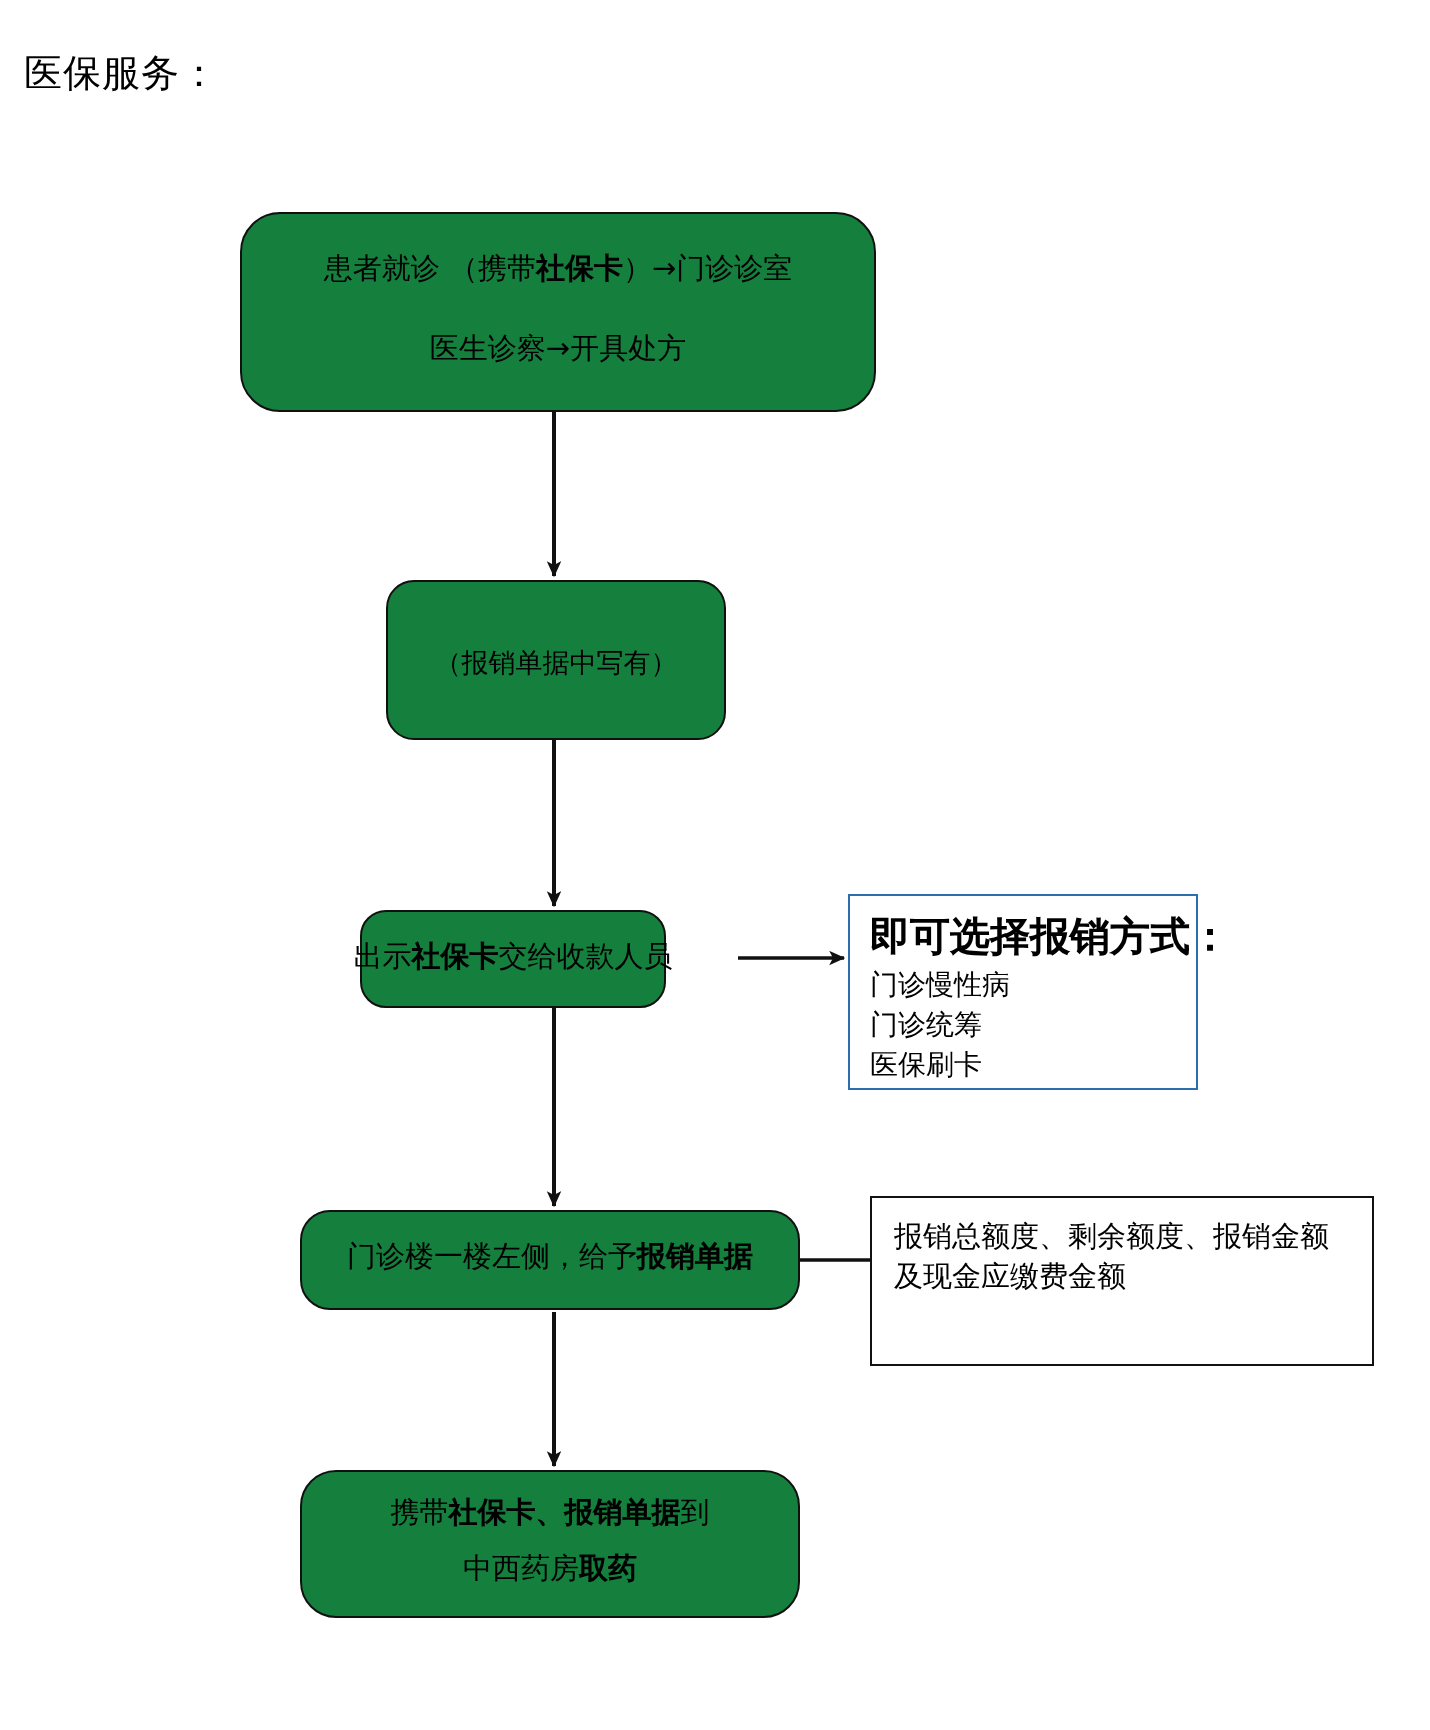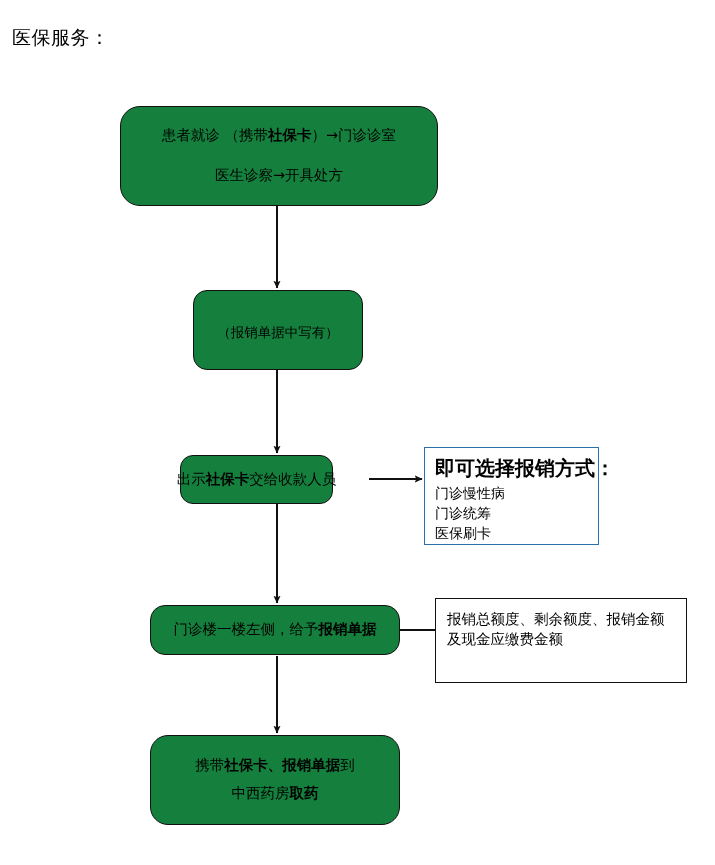--- a/index.html
+++ b/index.html
@@ -57,21 +57,21 @@
   }
   .node .line + .line {
     margin-top: 18px;
   }
 
   
   #node-visit      { left: 120px; top: 106px; width: 318px; height: 100px; border-radius: 20px; }
   #node-cashier    { left: 193px; top: 290px; width: 170px; height: 80px;  border-radius: 14px; }
   #node-present    { left: 180px; top: 455px; width: 153px; height: 49px;  border-radius: 13px; }
   #node-receipt    { left: 150px; top: 605px; width: 250px; height: 50px;  border-radius: 15px; }
-  #node-pharmacy   { left: 150px; top: 735px; width: 250px; height: 90px;  border-radius: 18px; }
+  #node-pharmacy   { left: 150px; top: 735px; width: 250px; height: 74px;  border-radius: 18px; }
 
   #node-visit .line + .line { }
   #node-pharmacy .line + .line { margin-top: 6px; }
 
   .node .sub {
     font-size: 13.5px;
     margin-top: 4px;
     white-space: nowrap;
   }
   .cashier-title {

